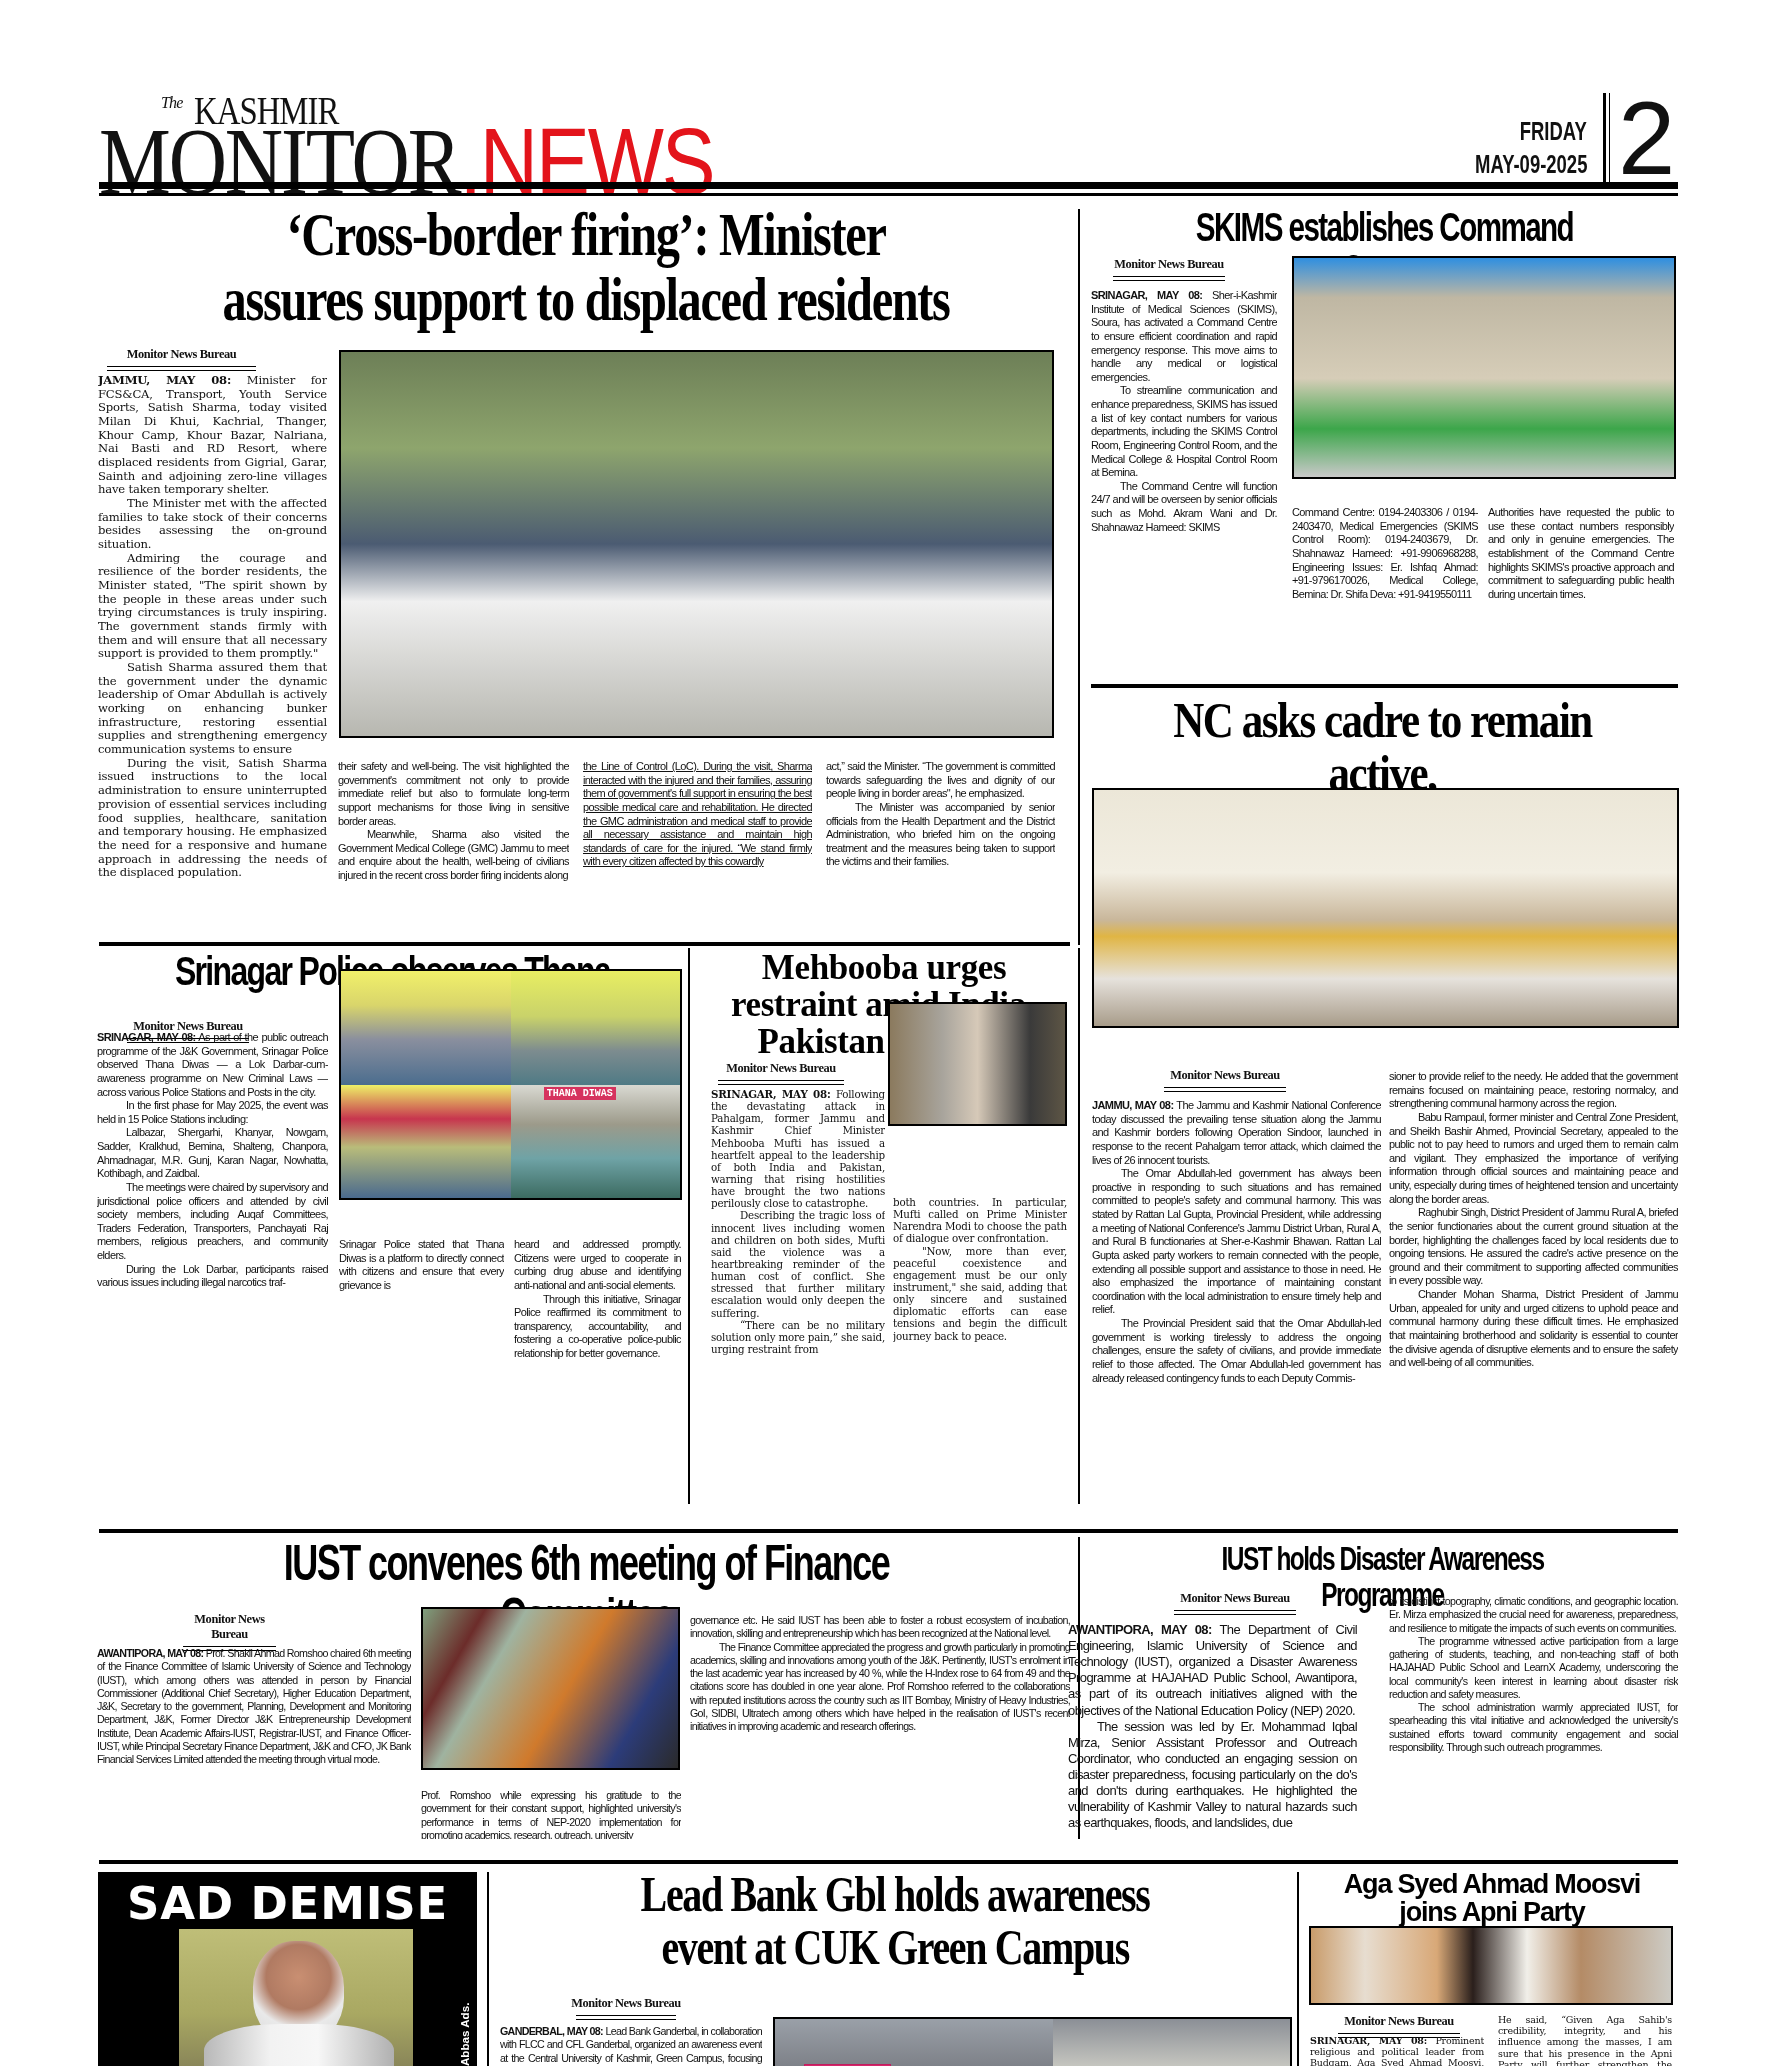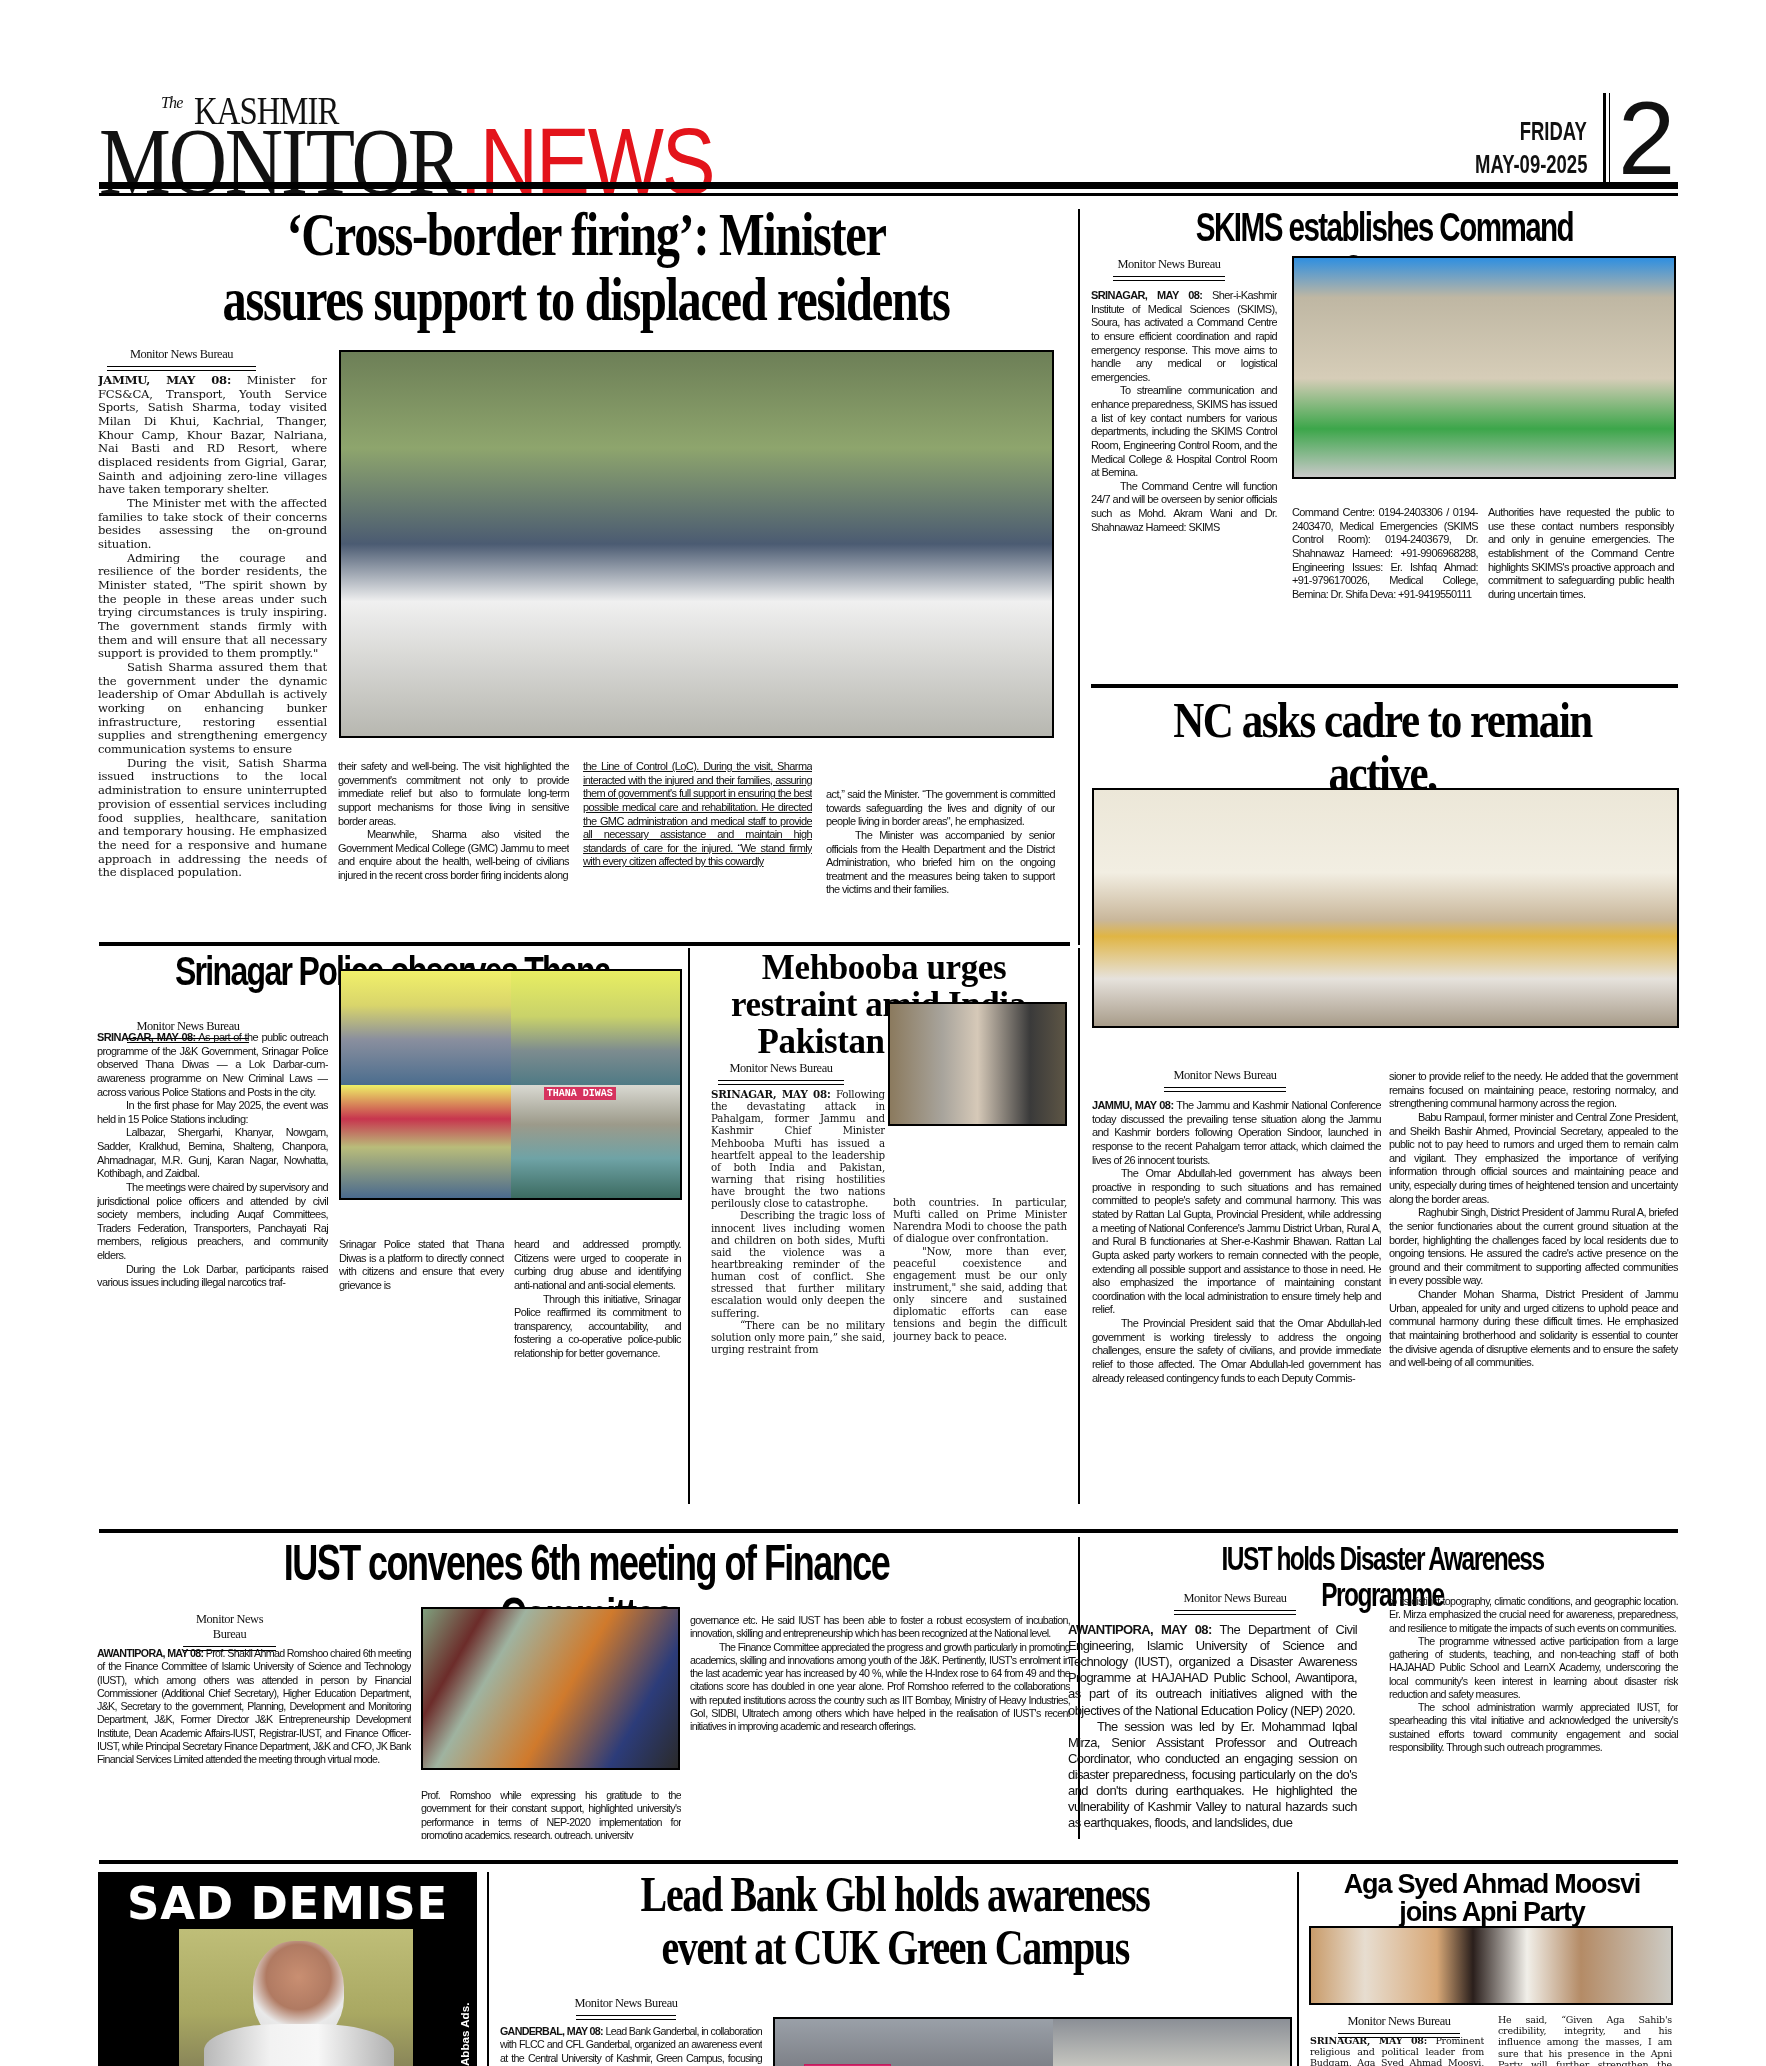--- a/index.html
+++ b/index.html
@@ -20,21 +20,21 @@
   .rule-thin { position:absolute; left:99px; width:1579px; height:2.5px; background:#000; top:193px; }
 
   .hrule { position:absolute; height:4.1px; background:#000; }
   .vrule { position:absolute; width:1.7px; background:#000; }
 
   h1, h2 { position:absolute; text-align:center; line-height:1.05; color:#000; }
   .serif-head { font-family:"Liberation Serif",serif; font-weight:bold; letter-spacing:-1.7px; }
   .sans-head { font-family:"Liberation Sans",sans-serif; font-weight:bold; letter-spacing:-2.1px; }
   .sq { display:inline-block; transform:scaleX(0.78); }
 
-  .byline { position:absolute; font-family:"Liberation Serif",serif; font-weight:normal; font-size:12.4px; text-align:center; letter-spacing:-0.4px; }
+  .byline { position:absolute; font-family:"Liberation Serif",serif; font-weight:bold; font-size:12.4px; text-align:center; letter-spacing:-0.4px; }
   .byline::after { content:""; display:block; margin:4.1px auto 0; width:90%; height:2.9px; border-top:1.2px solid #000; border-bottom:0.8px solid #000; }
 
   .col { position:absolute; font-size:12px; line-height:1.2; text-align:justify; hyphens:auto; overflow:hidden; }
   .col.sans { font-family:"Liberation Sans",sans-serif; font-size:11px; letter-spacing:-0.6px; line-height:1.24; }
   .col.dv { font-family:"DejaVu Serif",serif; font-size:11.6px; letter-spacing:-0.2px; line-height:1.18; }
   .col p { text-indent: 29px; }
   .col p:first-child { text-indent: 0; }
   .col .dl { font-weight:bold; }
 
   .photo { position:absolute; border:2.5px solid #000; overflow:hidden; }
@@ -92,21 +92,21 @@
     <p>Satish Sharma assured them that the government under the dynamic leadership of Omar Abdullah is actively working on enhancing bunker infrastructure, restoring essential supplies and strengthening emergency communication systems to ensure</p>
     <p>During the visit, Satish Sharma issued instructions to the local administration to ensure uninterrupted provision of essential services including food supplies, healthcare, sanitation and temporary housing. He emphasized the need for a responsive and humane approach in addressing the needs of the displaced population.</p>
   </div>
   <div class="col sans" style="left:338px; top:760px; width:231px; height:165px;">
     <p style="text-indent:0">their safety and well-being. The visit highlighted the government's commitment not only to provide immediate relief but also to formulate long-term support mechanisms for those living in sensitive border areas.</p>
     <p>Meanwhile, Sharma also visited the Government Medical College (GMC) Jammu to meet and enquire about the health, well-being of civilians injured in the recent cross border firing incidents along</p>
   </div>
   <div class="col sans" style="left:583px; top:760px; width:229px; height:165px;text-decoration:underline;">
     <p style="text-indent:0">the Line of Control (LoC). During the visit, Sharma interacted with the injured and their families, assuring them of government's full support in ensuring the best possible medical care and rehabilitation. He directed the GMC administration and medical staff to provide all necessary assistance and maintain high standards of care for the injured. “We stand firmly with every citizen affected by this cowardly</p>
   </div>
-  <div class="col sans" style="left:826px; top:788px; width:229px; height:165px;">
+  <div class="col sans" style="left:826px; top:760px; width:229px; height:165px;">
     <p style="text-indent:0">act,” said the Minister. “The government is committed towards safeguarding the lives and dignity of our people living in border areas", he emphasized.</p>
     <p>The Minister was accompanied by senior officials from the Health Department and the District Administration, who briefed him on the ongoing treatment and the measures being taken to support the victims and their families.</p>
   </div>
 </article>
 
 <article>
   <h2 class="sans-head" style="left:1087px; top:206px; width:595px; font-size:40px;">
     <span class="sq" style="transform:scaleX(0.74);">SKIMS establishes Command Centre</span>
   </h2>
   <div class="byline" style="left:1107px; top:257px; width:124px;">Monitor News Bureau</div>

